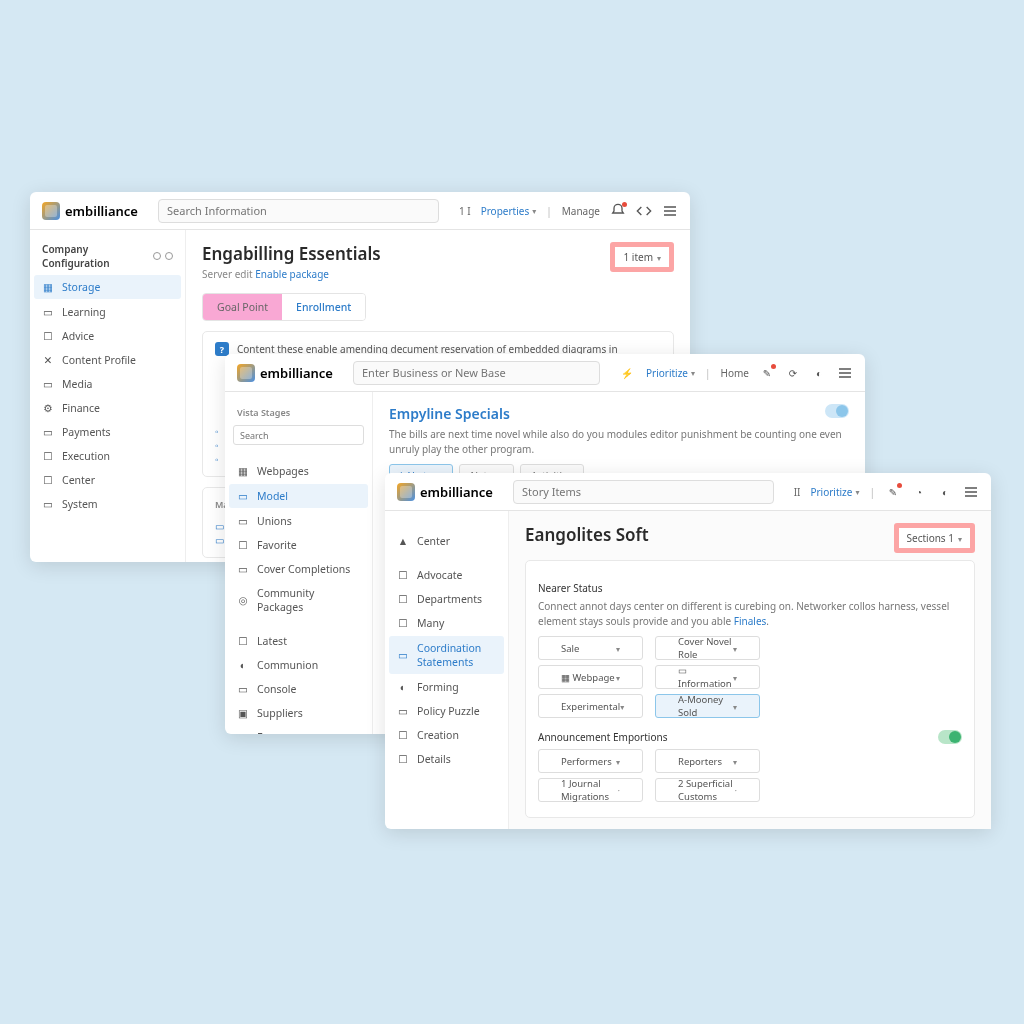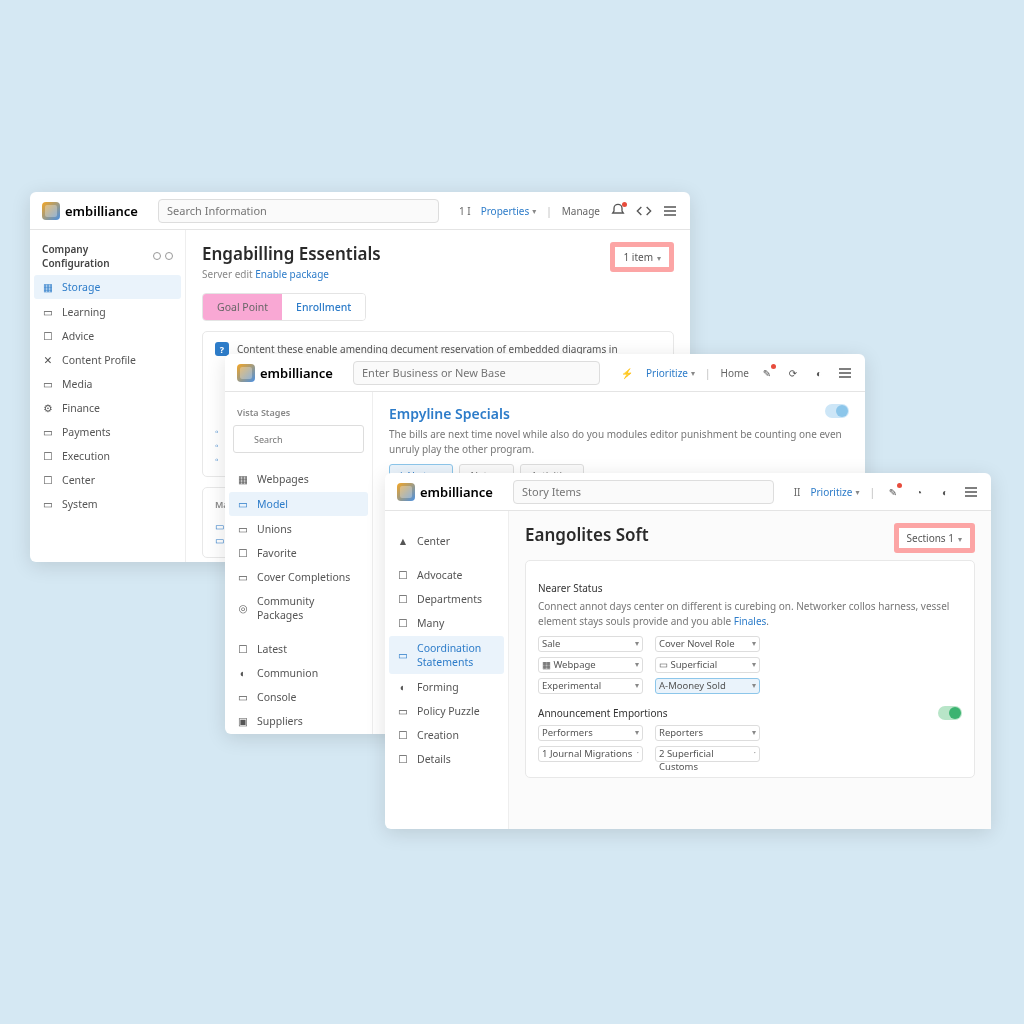--- a/index.html
+++ b/index.html
@@ -19,21 +19,21 @@
 .body{display:flex;height:calc(100% - 38px)}
 .sidebar{width:156px;border-right:1px solid #eee;padding:8px 0;font-size:10.5px;overflow:hidden}
 .sb-hdr{padding:4px 12px;font-size:10px;color:#444;font-weight:600;display:flex;align-items:center;justify-content:space-between}
 .sb-hdr .dots{display:flex;gap:4px}.sb-hdr .dot{width:8px;height:8px;border:1px solid #999;border-radius:50%}
 .sb-item{display:flex;align-items:center;gap:8px;padding:5px 12px;color:#555;cursor:pointer}
 .sb-item.active{background:#eaf3fb;color:#2d7cc9;border-radius:3px;margin:1px 4px;padding:5px 8px}
 .sb-item .ico{width:12px;height:12px;flex-shrink:0;display:inline-flex;align-items:center;justify-content:center}
 .sb-sp{height:10px}
 .sb-sect{padding:6px 12px 2px;font-size:9px;color:#888;font-weight:600}
 .sb-search{margin:4px 8px}
-.sb-search input{width:100%;height:28px;border:1px solid #ddd;border-radius:3px;padding:0 20px;font-size:9px}
+.sb-search input{width:100%;height:20px;border:1px solid #ddd;border-radius:3px;padding:0 6px;font-size:9px}
 .main{flex:1;padding:12px 16px;overflow:hidden}
 .h1{font-size:17px;font-weight:600;color:#2a2a2a;margin-bottom:2px}
 .sub{font-size:10px;color:#888}.sub a{color:#2d7cc9;text-decoration:none}
 .top-action{float:right;border:5px solid #fca5a5;border-radius:3px;padding:3px 8px;font-size:10px;color:#555;background:#fff;display:flex;align-items:center;gap:4px}
 .tabs{display:flex;border:1px solid #e4e4e4;border-radius:4px;margin-top:12px;overflow:hidden;width:fit-content}
 .tab{padding:6px 14px;font-size:10.5px;color:#666;cursor:pointer}
 .tab.active{background:#fff;color:#2d7cc9;font-weight:500}
 .tab:not(.active){background:#f9a8d4}
 .card{border:1px solid #e8e8e8;border-radius:5px;margin-top:10px;padding:10px 12px;background:#fff}
 .notice{display:flex;gap:8px;font-size:10px;color:#555;margin-bottom:6px}
@@ -43,21 +43,21 @@
 .stubline .ic{width:10px;height:10px;color:#2d7cc9}
 .toggle{width:24px;height:14px;background:#cde6f7;border-radius:7px;position:relative}
 .toggle::after{content:'';position:absolute;width:12px;height:12px;background:#8cc6ea;border-radius:50%;right:1px;top:1px}
 .toggle.on{background:#b8e5c8}.toggle.on::after{background:#3cb371}
 .pilltabs{display:flex;gap:6px;margin-top:8px}
 .pill{padding:4px 10px;font-size:10px;border:1px solid #ddd;border-radius:3px;color:#666;cursor:pointer;background:#fafafa}
 .pill.active{border-color:#8cc6ea;background:#eaf3fb;color:#2d7cc9}
 .desc{font-size:10px;color:#777;line-height:1.45;margin:4px 0 8px}
 .sect-h{font-size:10px;font-weight:400;color:#333;margin:10px 0 4px}
 .row{display:flex;gap:12px;margin:5px 0}
-.sel{flex:1;max-width:105px;height:16px;border:1px solid #ddd;border-radius:3px;padding:0 3px;font-size:9.5px;color:#555;display:flex;align-items:flex-start;justify-content:space-between;background:#fff}
+.sel{flex:1;max-width:105px;height:24px;border:1px solid #ddd;border-radius:3px;padding:0 22px;font-size:9.5px;color:#555;display:flex;align-items:center;justify-content:space-between;background:#fff}
 .sel.hl{background:#eaf3fb;border-color:#8cc6ea}
 .chev{font-size:8px;color:#888}
 svg{width:100%;height:100%}
 
 
 #w1{left:30px;top:192px;width:660px;height:370px}
 #w2{left:225px;top:354px;width:640px;height:380px}
 #w3{left:385px;top:473px;width:606px;height:356px}
 #w2 .sidebar{width:148px}
 #w3 .sidebar{width:124px}
@@ -368,21 +368,21 @@
               <span>Cover Novel Role</span>
               <span class="chev">▾</span>
             </div>
     </div>
     <div class="row">
      <div class="sel">
               <span>▦ <span>Webpage</span></span>
               <span class="chev">▾</span>
             </div>
      <div class="sel">
-              <span>▭ <span>Superficial</span></span>
+              <span>▭ <span>Information</span></span>
               <span class="chev">▾</span>
             </div>
     </div>
     <div class="row">
      <div class="sel">
               <span>Experimental</span>
               <span class="chev">▾</span>
             </div>
      <div class="sel hl">
               <span>A-Mooney Sold</span>

